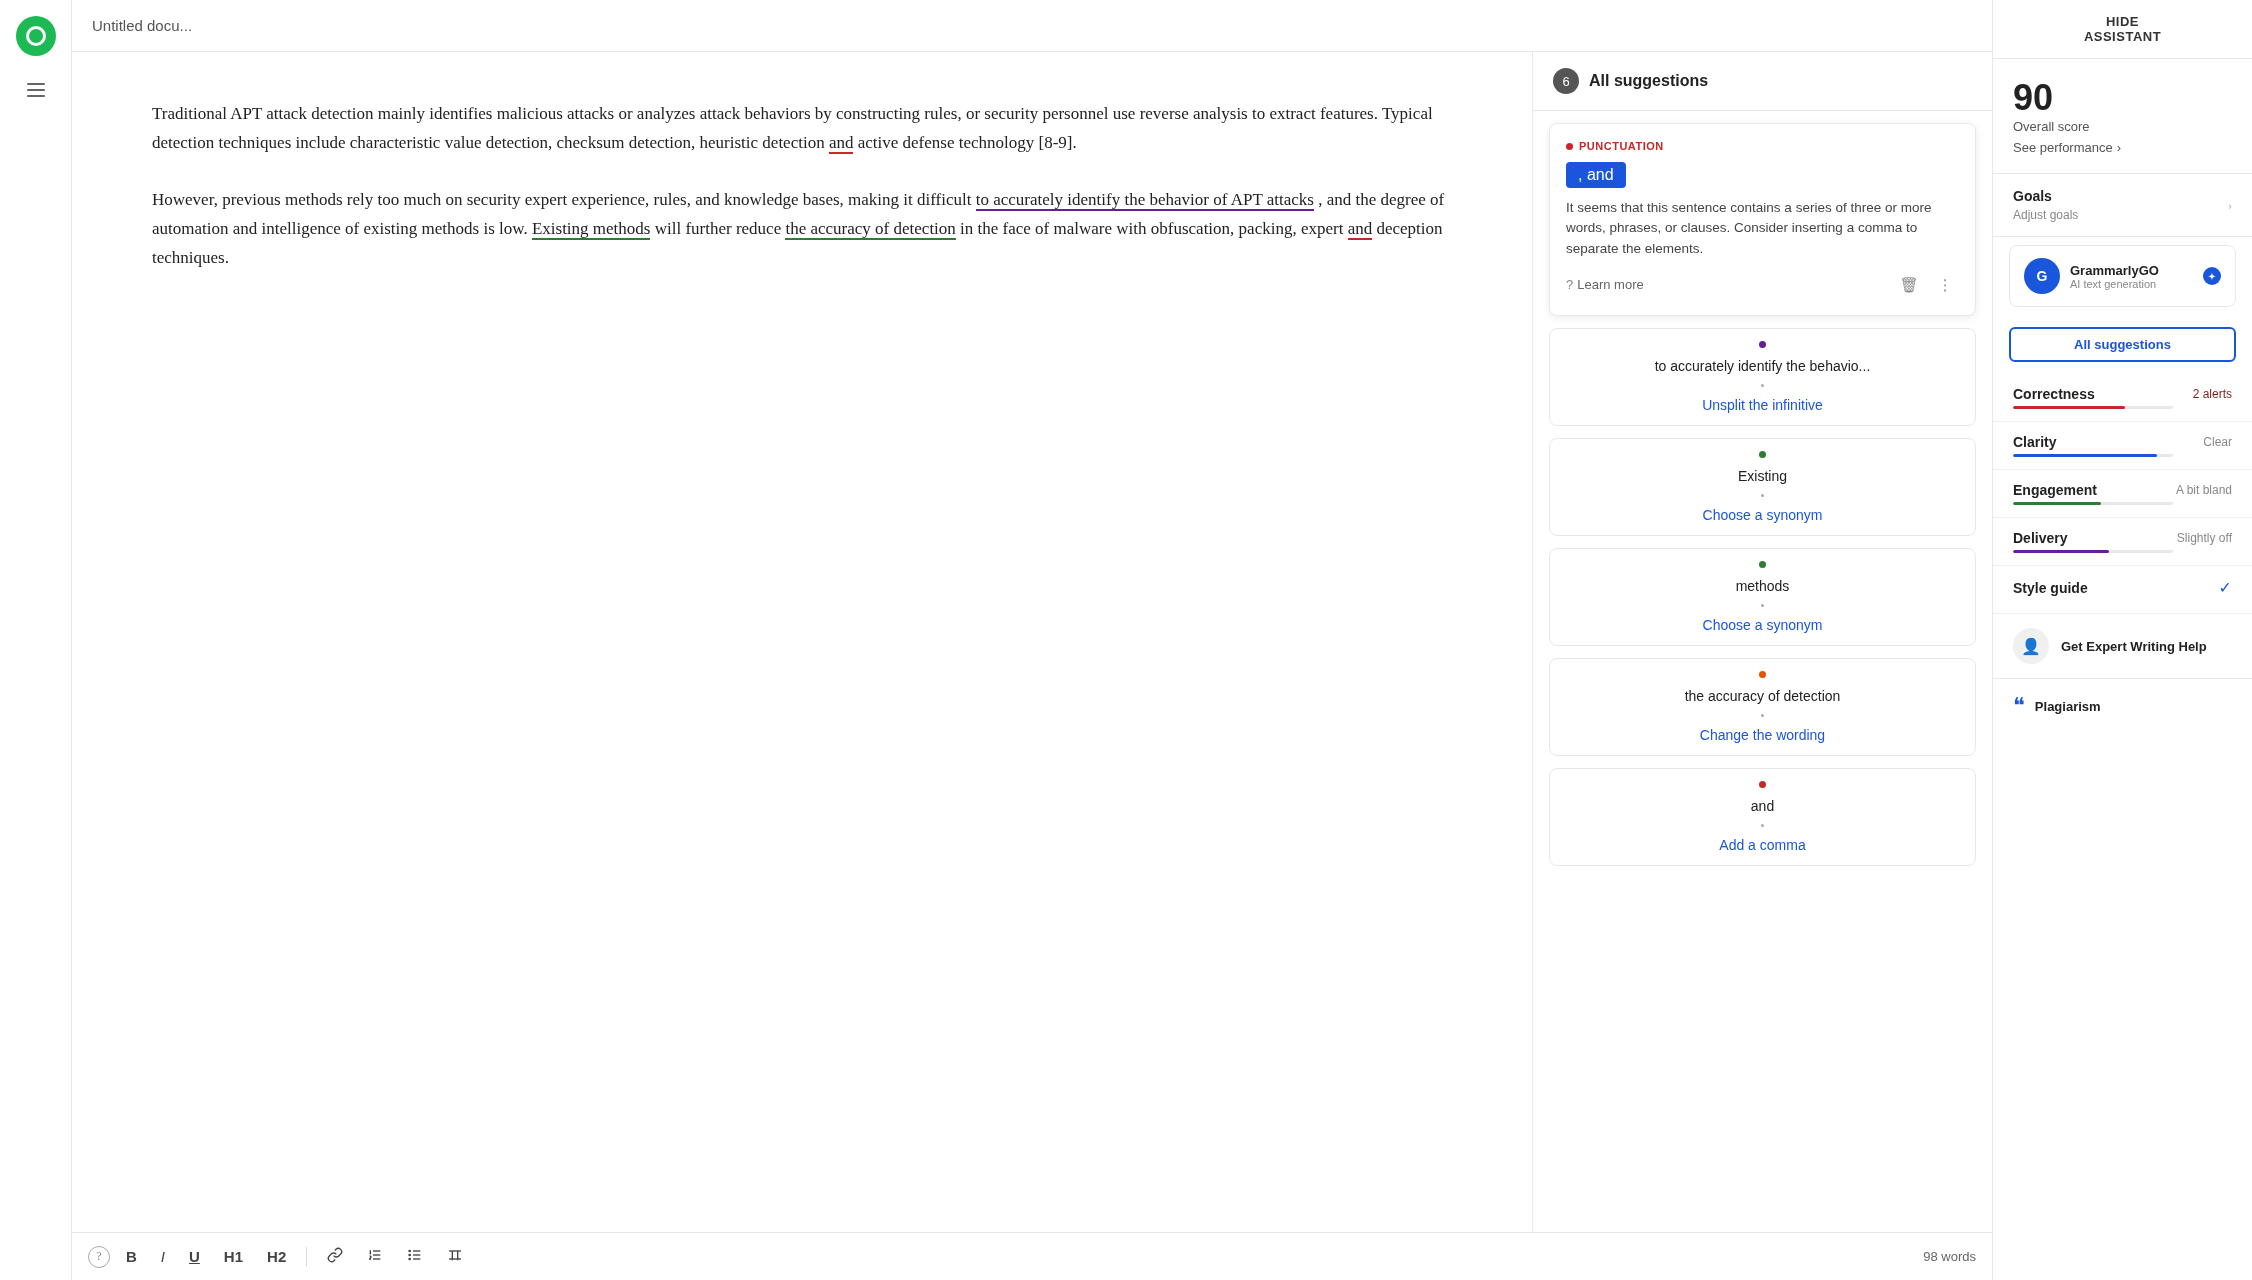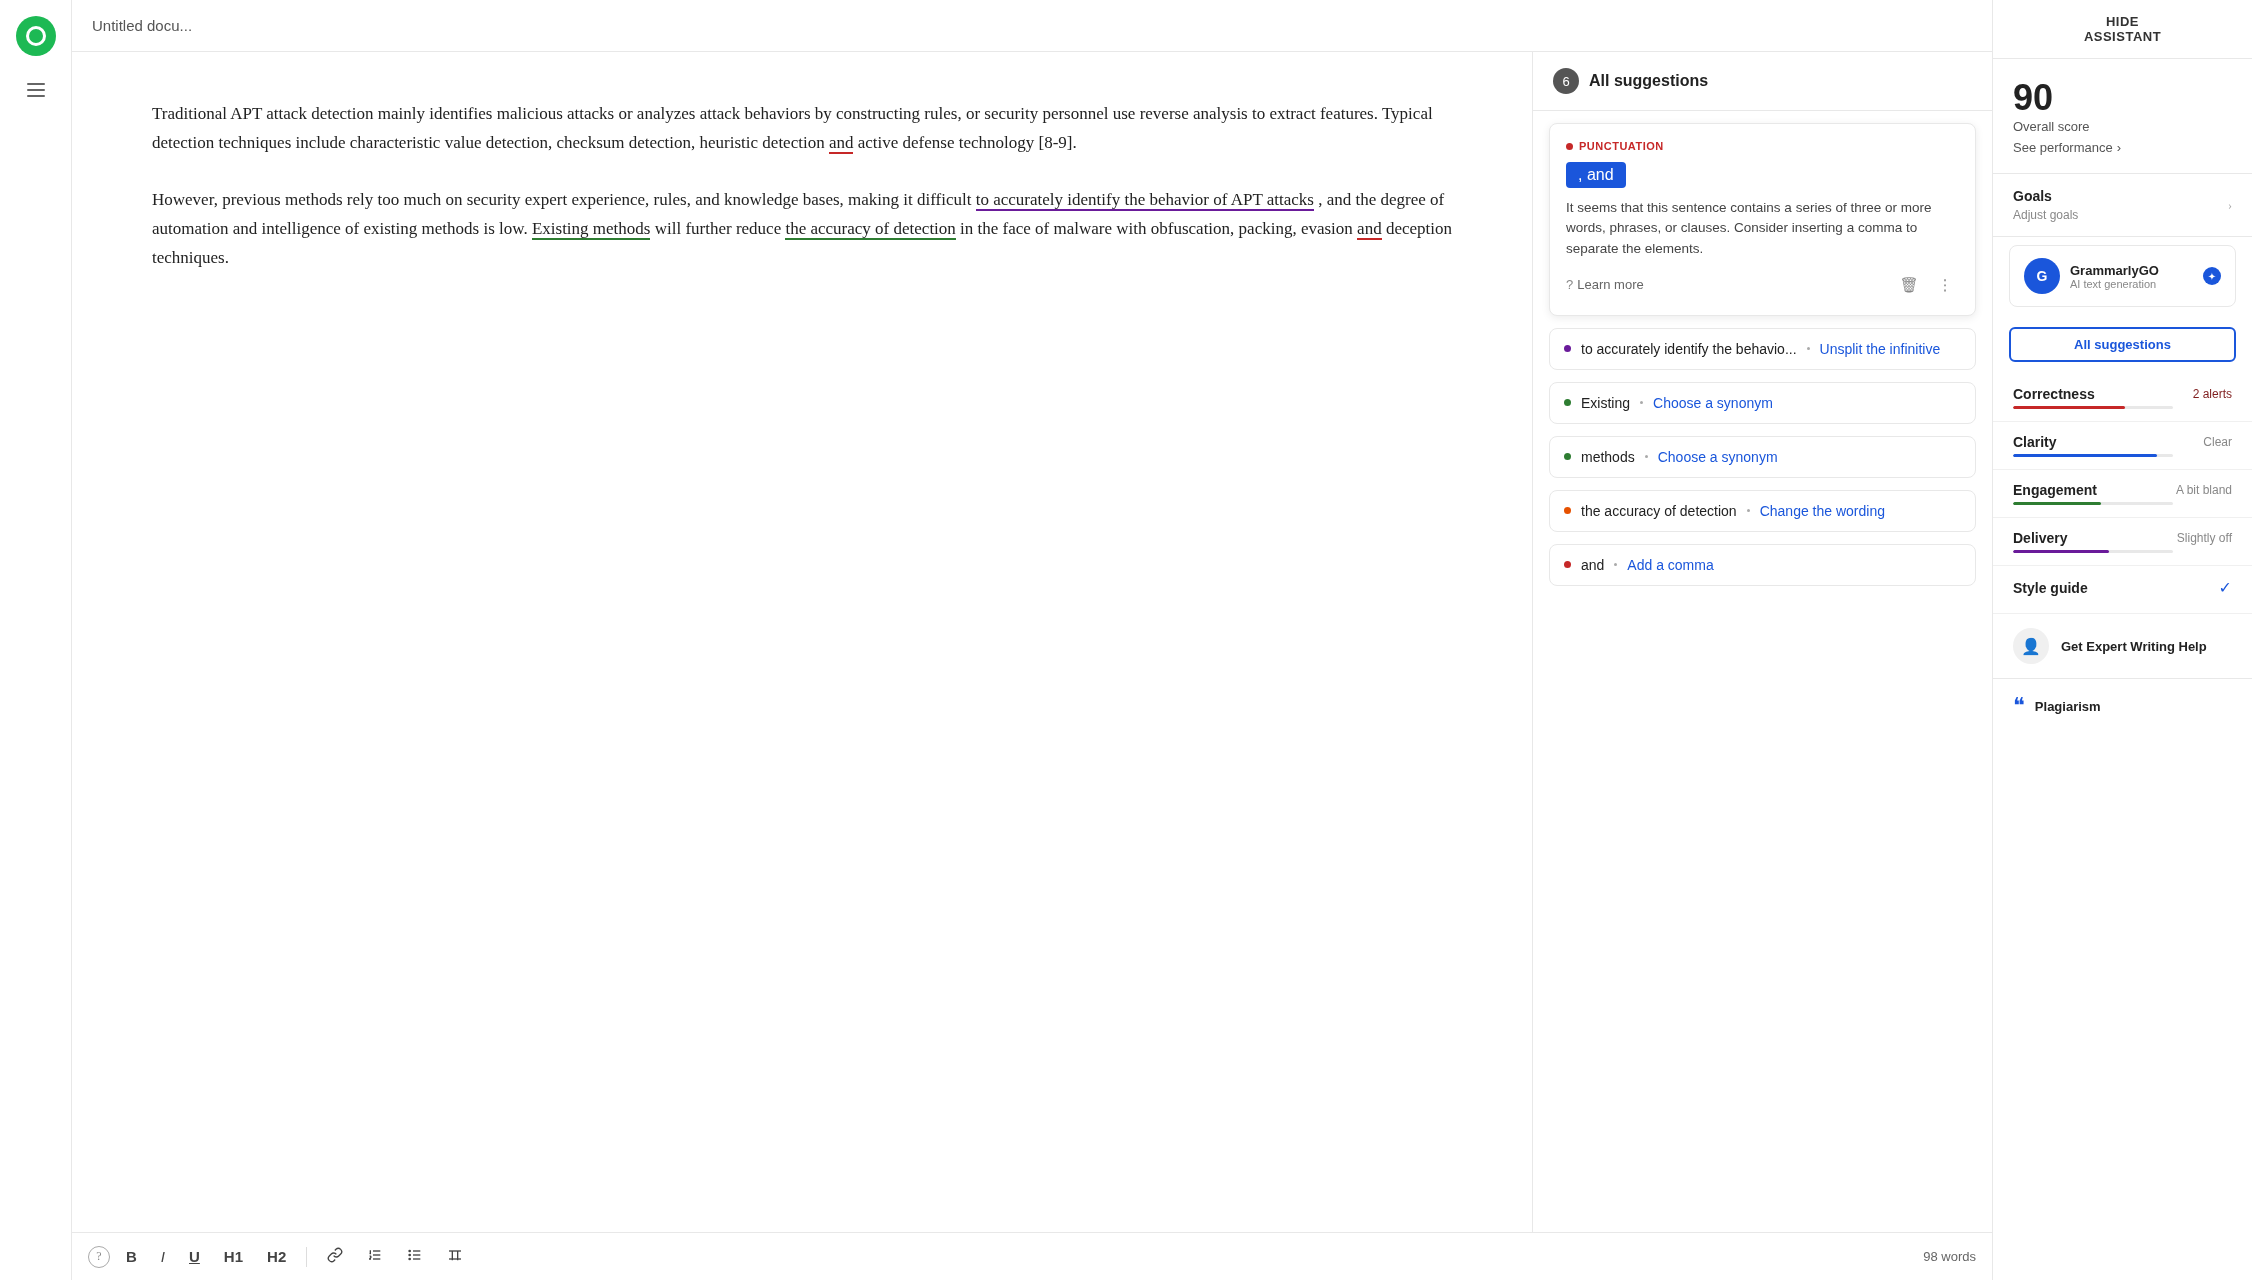--- a/index.html
+++ b/index.html
@@ -235,20 +235,21 @@
       align-items: center;
       gap: 10px;
       padding: 12px 14px;
       font-family: Arial, sans-serif;
       font-size: 14px;
       color: #333;
       border: 1px solid #e8e8e8;
       border-radius: 8px;
       background: #fff;
       cursor: pointer;
+      flex-direction: column;
     }
     .suggestion-row .keyword { font-weight: 500; color: #222; }
     .suggestion-row .action { color: #1a56db; }
     .suggestion-sep { width: 3px; height: 3px; background: #aaa; border-radius: 50%; }
 
     
     .right-sidebar {
       width: 260px;
       border-left: 1px solid #e8e8e8;
       background: #fff;
@@ -488,21 +489,21 @@
         <span class="underline-red"> <span>and</span></span>
         <span>active defense technology [8-9].</span>
       </p>
       <p>
         <span>However, previous methods rely too much on security expert experience, rules, and knowledge bases, making it difficult</span>
         <span class="underline-purple"> <span>to accurately identify the behavior of APT attacks</span></span>
         <span>, and the degree of automation and intelligence of existing methods is low.</span>
         <span class="underline-green"><span>Existing methods</span></span>
         <span>will further reduce</span>
         <span class="underline-green"> <span>the accuracy of detection</span></span>
-        <span>in the face of malware with obfuscation, packing, evasion</span>
+        <span>in the face of malware with obfuscation, packing, expert</span>
         <span class="underline-red"> <span>and</span></span>
         <span> </span><span>deception techniques.</span>
       </p>
     </div>
 
     <div class="suggestions-panel">
       <div class="suggestions-header">
         <div class="suggestions-count">6</div>
         <span class="suggestions-title">All suggestions</span>
       </div>

